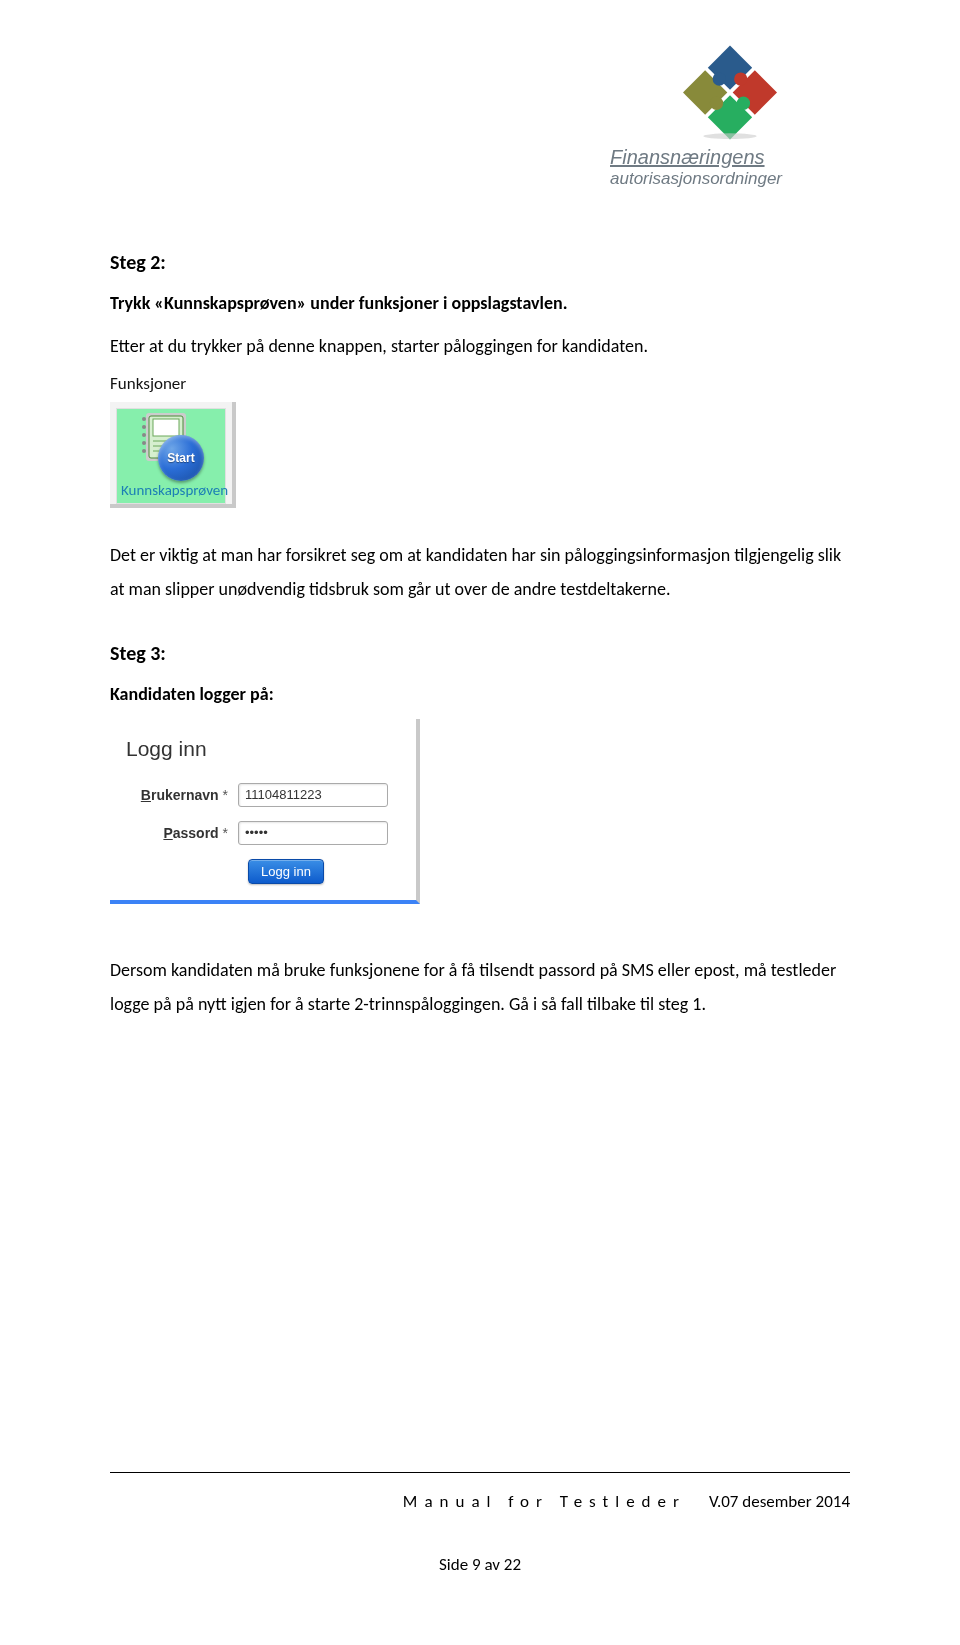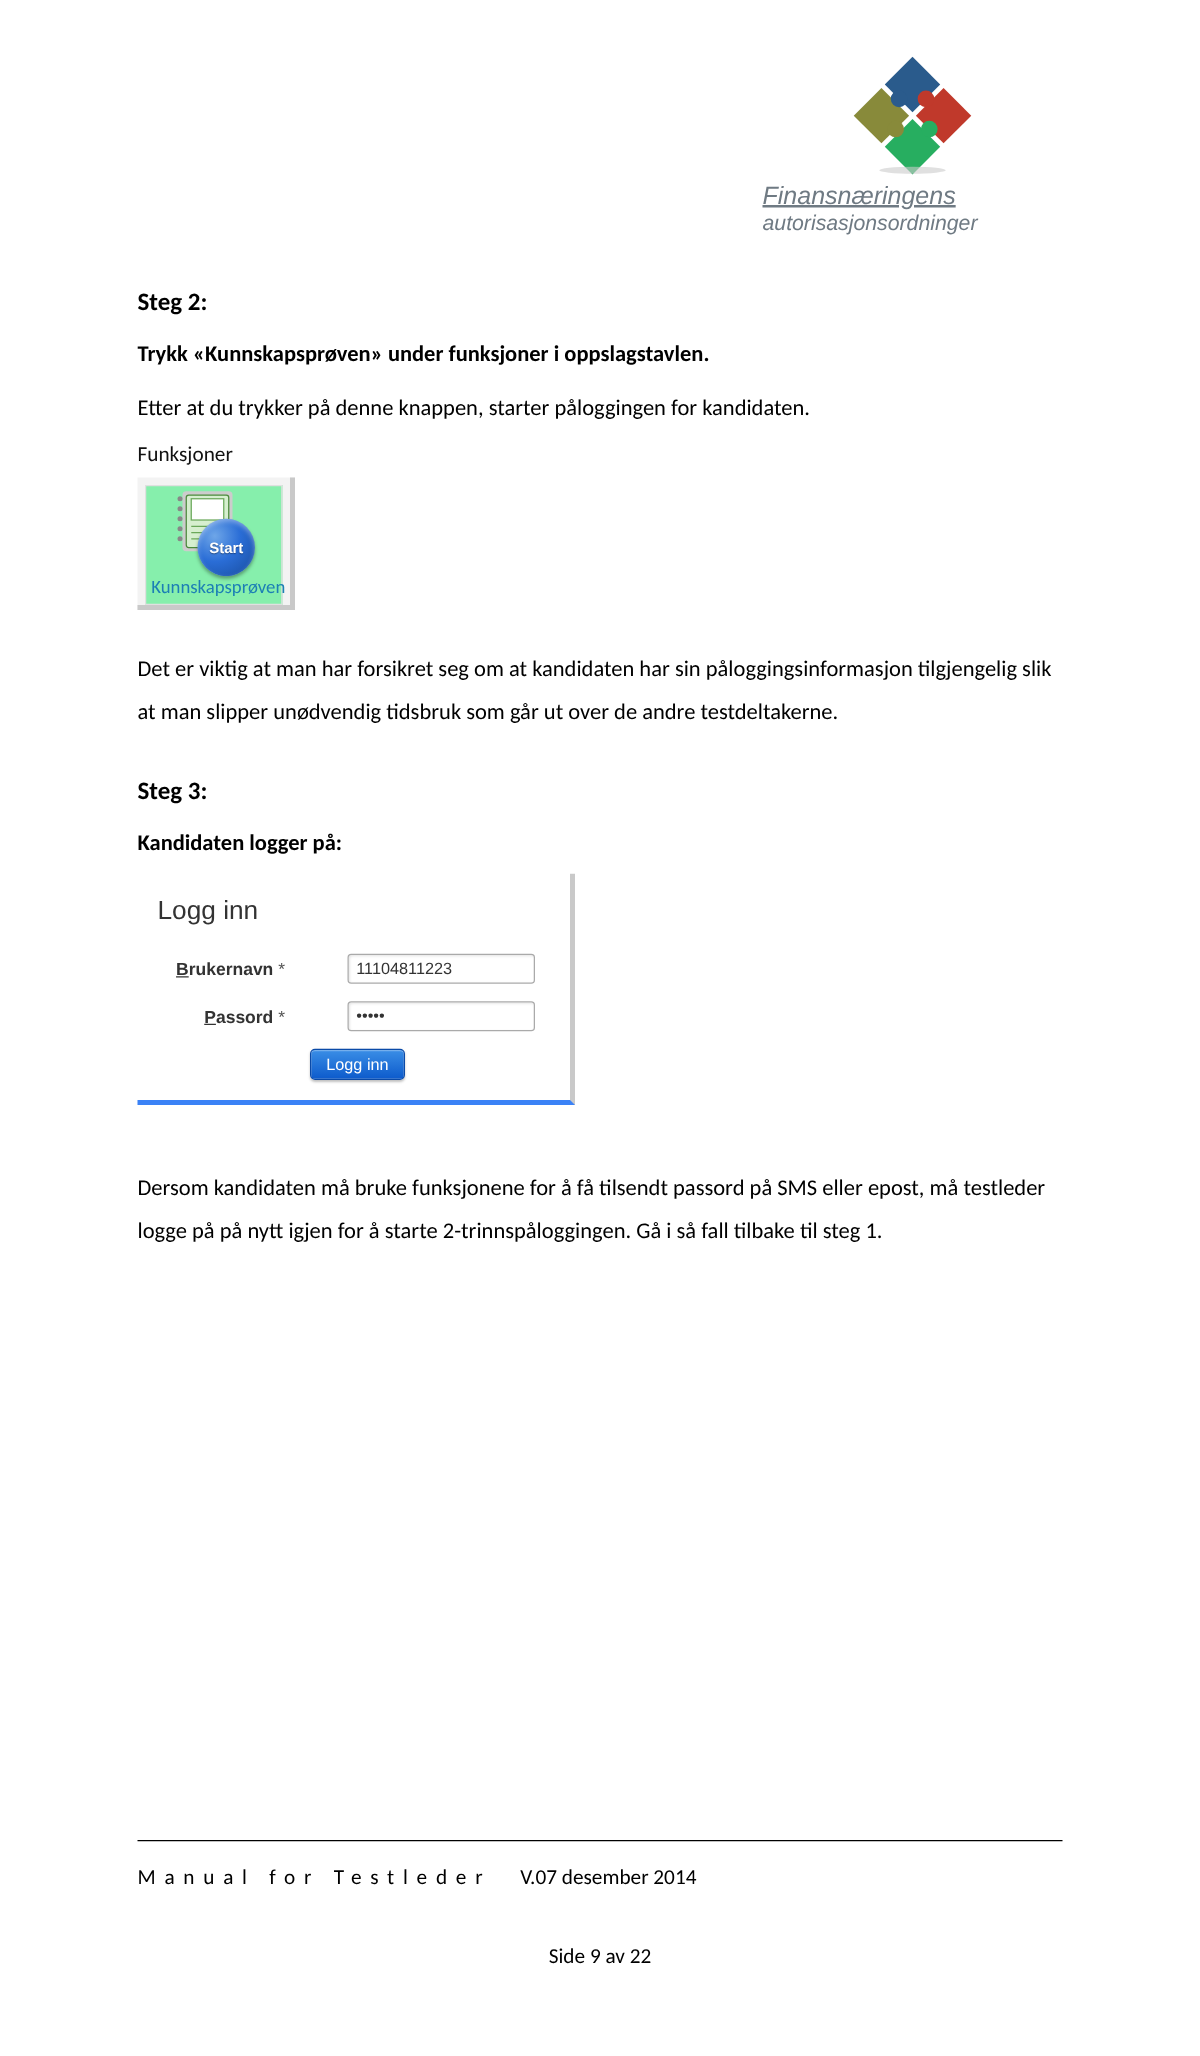--- a/index.html
+++ b/index.html
@@ -6,21 +6,21 @@
   body {
     margin: 0;
     background: #fff;
     font-family: Calibri, Arial, sans-serif;
     color: #000;
     width: 960px;
     height: 1645px;
     position: relative;
   }
   .page {
-    padding: 40px 110px 0 110px;
+    padding: 60px 110px 0 110px;
   }
   .logo-block {
     position: absolute;
     top: 45px;
     right: 110px;
     text-align: left;
     width: 240px;
   }
   .puzzle-logo {
     display: block;
@@ -123,21 +123,20 @@
     font-family: Arial, sans-serif;
     color: #333;
     margin-bottom: 22px;
     font-weight: normal;
     margin-left: 8px;
   }
   .field-row {
     display: flex;
     align-items: center;
     margin-bottom: 14px;
-    gap: 40px;
   }
   .field-label {
     width: 120px;
     text-align: right;
     font-size: 14px;
     font-weight: bold;
     font-family: Arial, sans-serif;
     color: #333;
     padding-right: 10px;
   }
@@ -168,21 +167,21 @@
 
   
   .footer-area {
     position: absolute;
     left: 110px;
     right: 110px;
     bottom: 70px;
   }
   .footer-rule { border: none; border-top: 1px solid #000; margin: 0 0 18px 0; }
   .footer-line {
-    text-align: left;
+    text-align: right;
     font-size: 17px;
     letter-spacing: 0;
   }
   .footer-spaced { letter-spacing: 7px; font-family: Calibri, Arial, sans-serif; }
   .page-num {
     text-align: center;
     font-size: 17px;
     margin-top: 42px;
   }
 </style>

